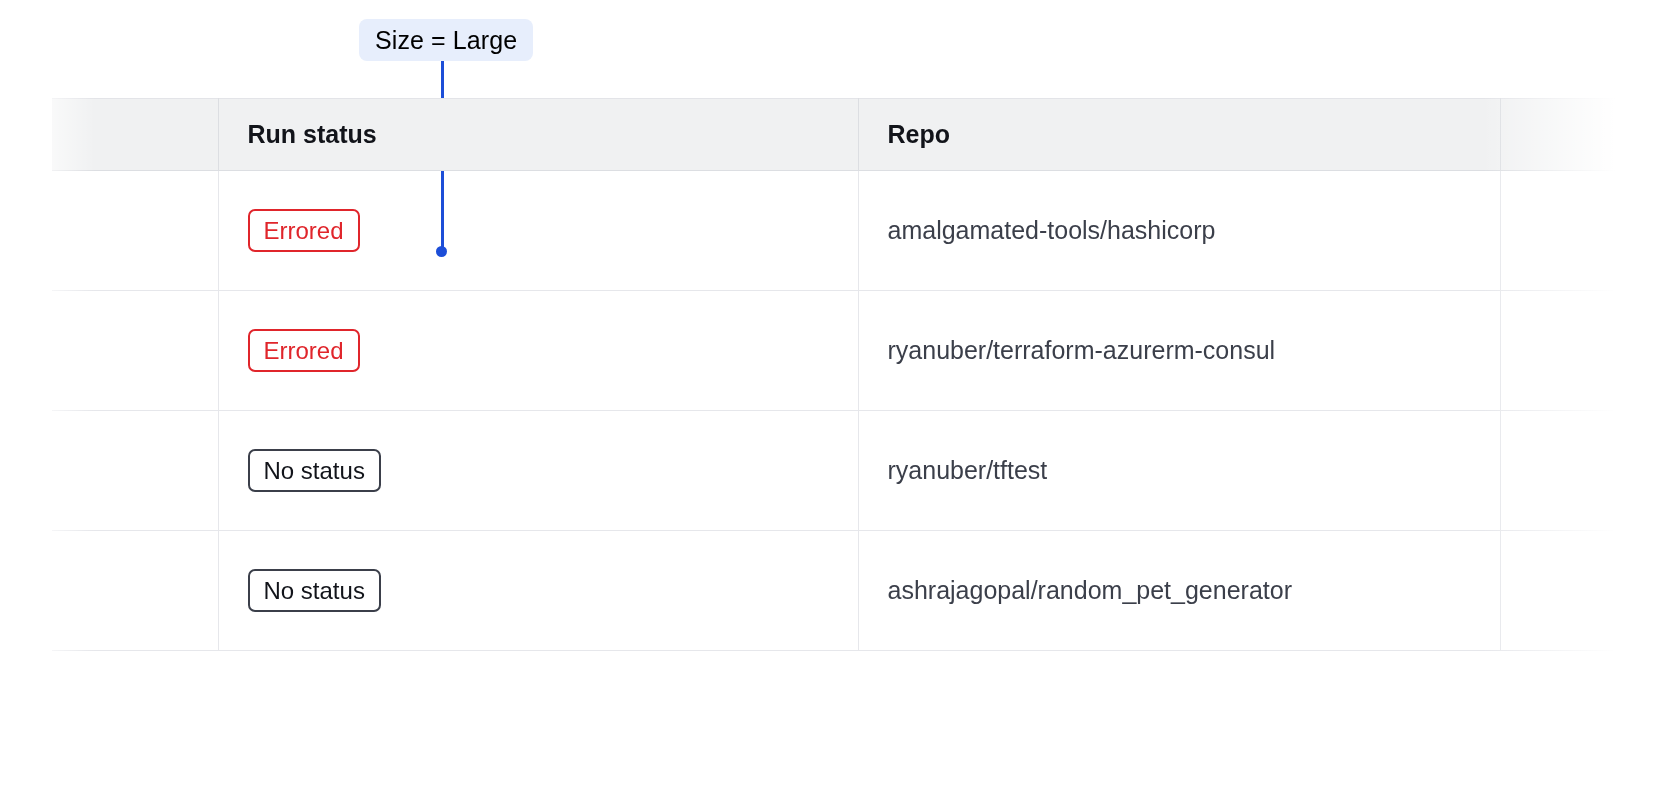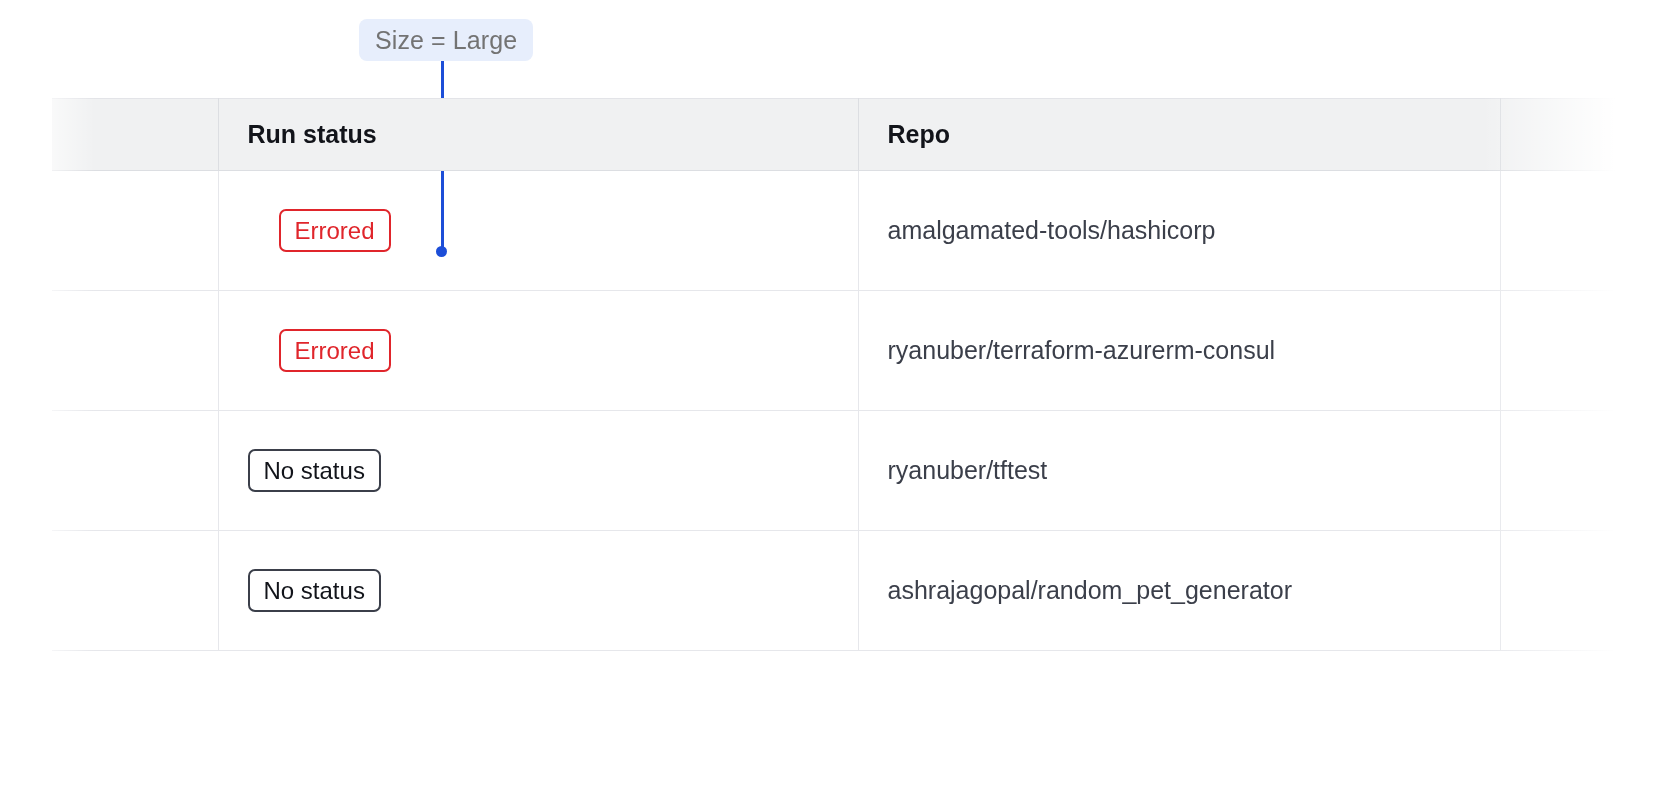--- a/index.html
+++ b/index.html
@@ -22,21 +22,21 @@
   
   .annotation {
     position: absolute;
     left: 359px;
     top: 19px;
     height: 42px;
     padding: 0 16px;
     display: flex;
     align-items: center;
     background: #e7eefc;
-    color: #737373;
+    color: #000000;
     border-radius: 8px;
     font-size: 25px;
     font-weight: 400;
     letter-spacing: 0.1px;
     white-space: nowrap;
   }
   .annotation-line {
     position: absolute;
     left: 441px;
     top: 61px;
@@ -110,21 +110,21 @@
     justify-content: center;
     height: 43px;
     padding: 0 14px;
     border-radius: 7px;
     border: 2px solid currentColor;
     font-size: 24px;
     line-height: 1;
     white-space: nowrap;
     background: transparent;
   }
-  .pill.errored        { color: #e0252b; margin-left: 31px; }
+  .pill.errored        { color: #e0252b; }
   .pill.policy-checked { color: #bc5a00; }
   .pill.no-status      { color: #3b3f4a; }
   .pill.no-status span { color: #12141a; }
 
   .repo-text { white-space: nowrap; }
 
   
   .fade {
     position: absolute;
     pointer-events: none;

